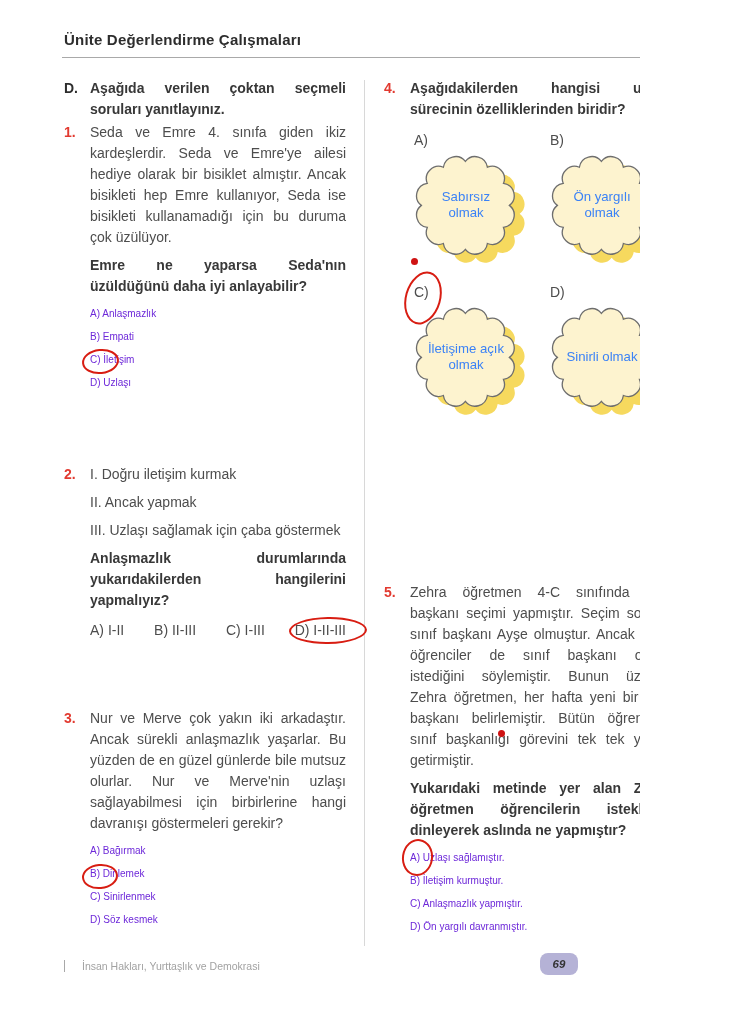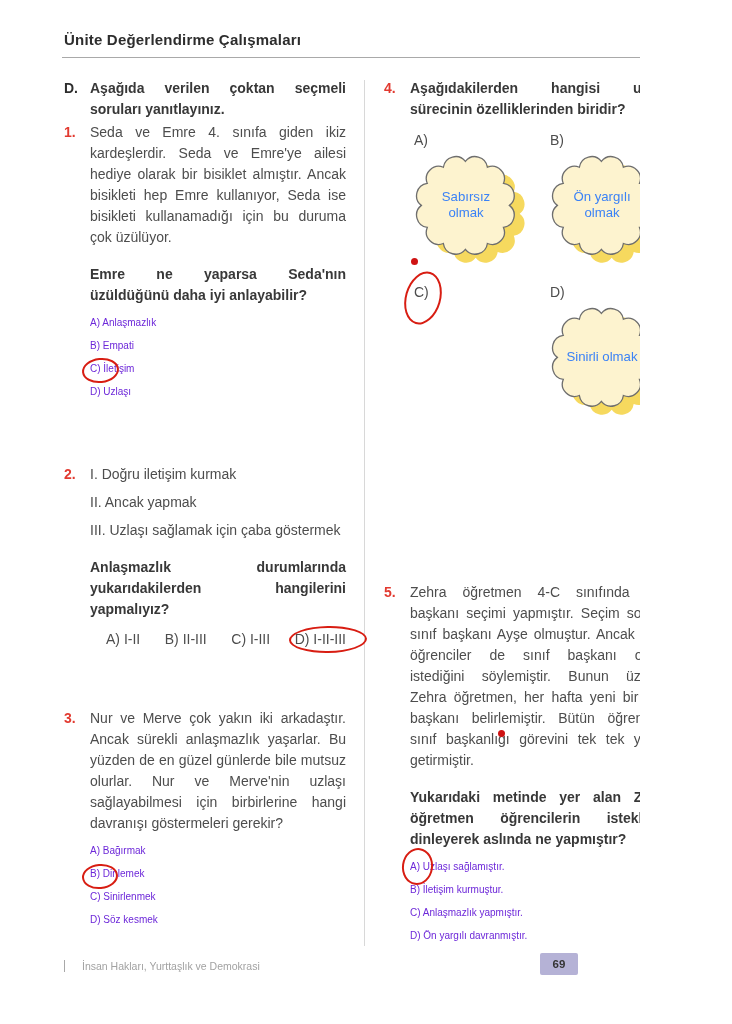--- a/index.html
+++ b/index.html
@@ -18,26 +18,26 @@
   #q3 { left:64px; top:708px; width:282px; }
   #q4 { left:384px; top:78px;  width:288px; }
   #q5 { left:384px; top:582px; width:288px; }
 
   .qnum { flex:0 0 26px; width:26px; font-size:14px; font-weight:bold; color:#e23a30; line-height:1.5; }
   .qnum.dark { color:#2d2d2d; }
   .qcontent { flex:1; min-width:0; position:relative; }
 
   .body   { font-size:14px; line-height:1.5; color:#4d4d4d; text-align:justify; }
   .prompt { font-size:14px; line-height:1.5; color:#383838; font-weight:bold; text-align:justify; }
-  p.prompt.spaced { margin-top:16px; }
+  p.prompt.spaced { margin-top:7px; }
   .roman { font-size:14px; line-height:1.5; color:#4d4d4d; margin-bottom:7px; text-align:justify; }
 
   .options { margin-top:10px; }
   .option { position:relative; font-size:10px; color:#6d28d9; line-height:1.4; margin-bottom:9px; width:max-content; }
-  .options-row { display:flex; justify-content:space-between; margin-top:11px; font-size:14px; color:#4d4d4d;margin-left:16px; }
+  .options-row { display:flex; justify-content:space-between; margin-top:11px; font-size:14px; color:#4d4d4d; }
   .option-inline { position:relative; }
 
   
   .annot { position:absolute; border:2.5px solid #d81d12; border-radius:50%; pointer-events:none; }
   .annot-q1 { width:37px; height:25px; left:-8px; top:-4px;  transform:rotate(-6deg); }
   .annot-q2 { width:78px; height:27px; left:-6px; top:-5px;  transform:rotate(-1deg); }
   .annot-q3 { width:36px; height:25px; left:-8px; top:-3px;  transform:rotate(-5deg); }
   .annot-q4 { width:36px; height:54px; left:-9px; top:-13px; transform:rotate(16deg); }
   .annot-q5 { width:31px; height:37px; left:-8px; top:-12px; transform:rotate(8deg); }
 
@@ -49,21 +49,21 @@
   .badge-grid { margin-top:12px; margin-left:2px; display:grid; grid-template-columns:128px 128px; column-gap:8px; row-gap:14px; }
   .badge-cell { position:relative; }
   .badge-label { position:relative; font-size:14px; color:#4d4d4d; margin:0 0 4px 2px; width:max-content; }
   .badge-wrap { position:relative; width:118px; height:118px; }
   .badge-svg { display:block; }
   .badge-text { position:absolute; left:12px; top:10px; width:84px; height:86px; display:flex; align-items:center; justify-content:center; text-align:center; font-size:13.2px; line-height:1.25; color:#3b82f6; }
 
   .footer { position:absolute; left:64px; top:960px; display:flex; align-items:center; gap:17px; }
   .footer-tick { width:1px; height:12px; background:#a8a8a8; }
   .footer-title { font-size:10.5px; color:#a2a2a2; }
-  .page-badge { position:absolute; right:62px; top:953px; width:38px; height:22px; background:#b5b2d6; border-radius:2px; display:flex; align-items:center; justify-content:center; font-size:11.5px; font-weight:bold; color:#343434; }
+  .page-badge { position:absolute; right:62px; top:953px; width:38px; height:22px; background:#b5b2d6; border-radius:8px; display:flex; align-items:center; justify-content:center; font-size:11.5px; font-weight:bold; color:#343434;font-style:italic; }
 </style>
 </head>
 <body>
 
 <svg width="0" height="0" style="position:absolute" aria-hidden="true">
   <defs>
     <path id="scallop" d="M104,57 A13.2,13.2 0 0 1 97.7,80.5 A13.2,13.2 0 0 1 80.5,97.7 A13.2,13.2 0 0 1 57,104 A13.2,13.2 0 0 1 33.5,97.7 A13.2,13.2 0 0 1 16.3,80.5 A13.2,13.2 0 0 1 10,57 A13.2,13.2 0 0 1 16.3,33.5 A13.2,13.2 0 0 1 33.5,16.3 A13.2,13.2 0 0 1 57,10 A13.2,13.2 0 0 1 80.5,16.3 A13.2,13.2 0 0 1 97.7,33.5 A13.2,13.2 0 0 1 104,57 Z"></path>
   </defs>
 </svg>
 
@@ -159,20 +159,27 @@
             </svg>
             <div class="badge-text">Ön yargılı olmak</div>
           </div>
         </div>
 
         <div class="badge-cell">
           <div class="badge-label">
             <span class="annot annot-q4"></span>
             <span>C)</span>
           </div>
+          <div class="badge-wrap">
+            <svg class="badge-svg" viewBox="0 0 126 126" width="118" height="118">
+              <use href="#scallop" transform="translate(11,9)" fill="#f6d95e"></use>
+              <use href="#scallop" fill="#fdf3cf" stroke="#6e6e6e" stroke-width="1.4"></use>
+            </svg>
+            <div class="badge-text">İletişime açık olmak</div>
+          </div>
         </div>
 
         <div class="badge-cell">
           <div class="badge-label">D)</div>
           <div class="badge-wrap">
             <svg class="badge-svg" viewBox="0 0 126 126" width="118" height="118">
               <use href="#scallop" transform="translate(11,9)" fill="#f6d95e"></use>
               <use href="#scallop" fill="#fdf3cf" stroke="#6e6e6e" stroke-width="1.4"></use>
             </svg>
             <div class="badge-text">Sinirli olmak</div>

